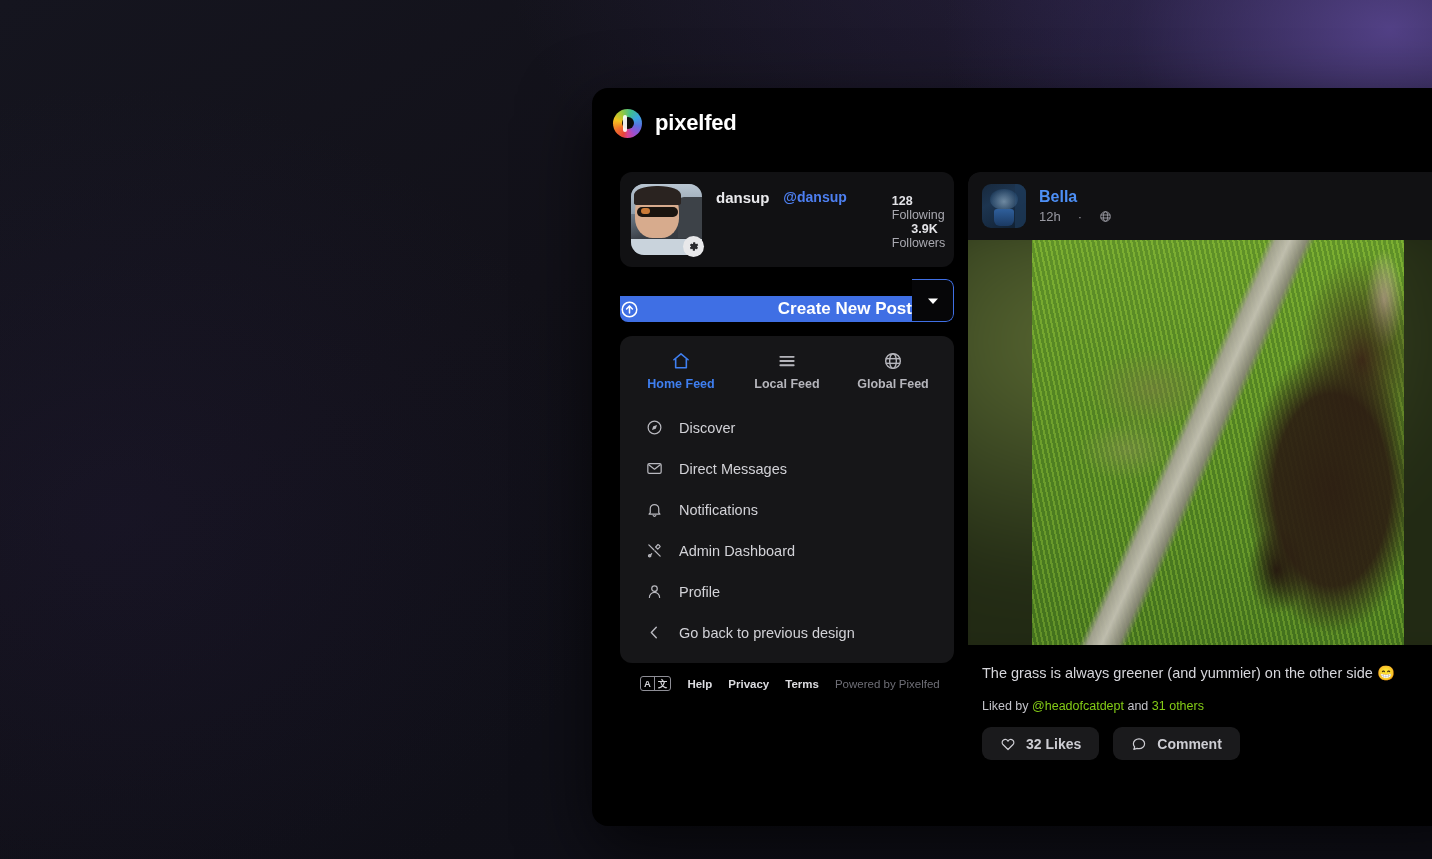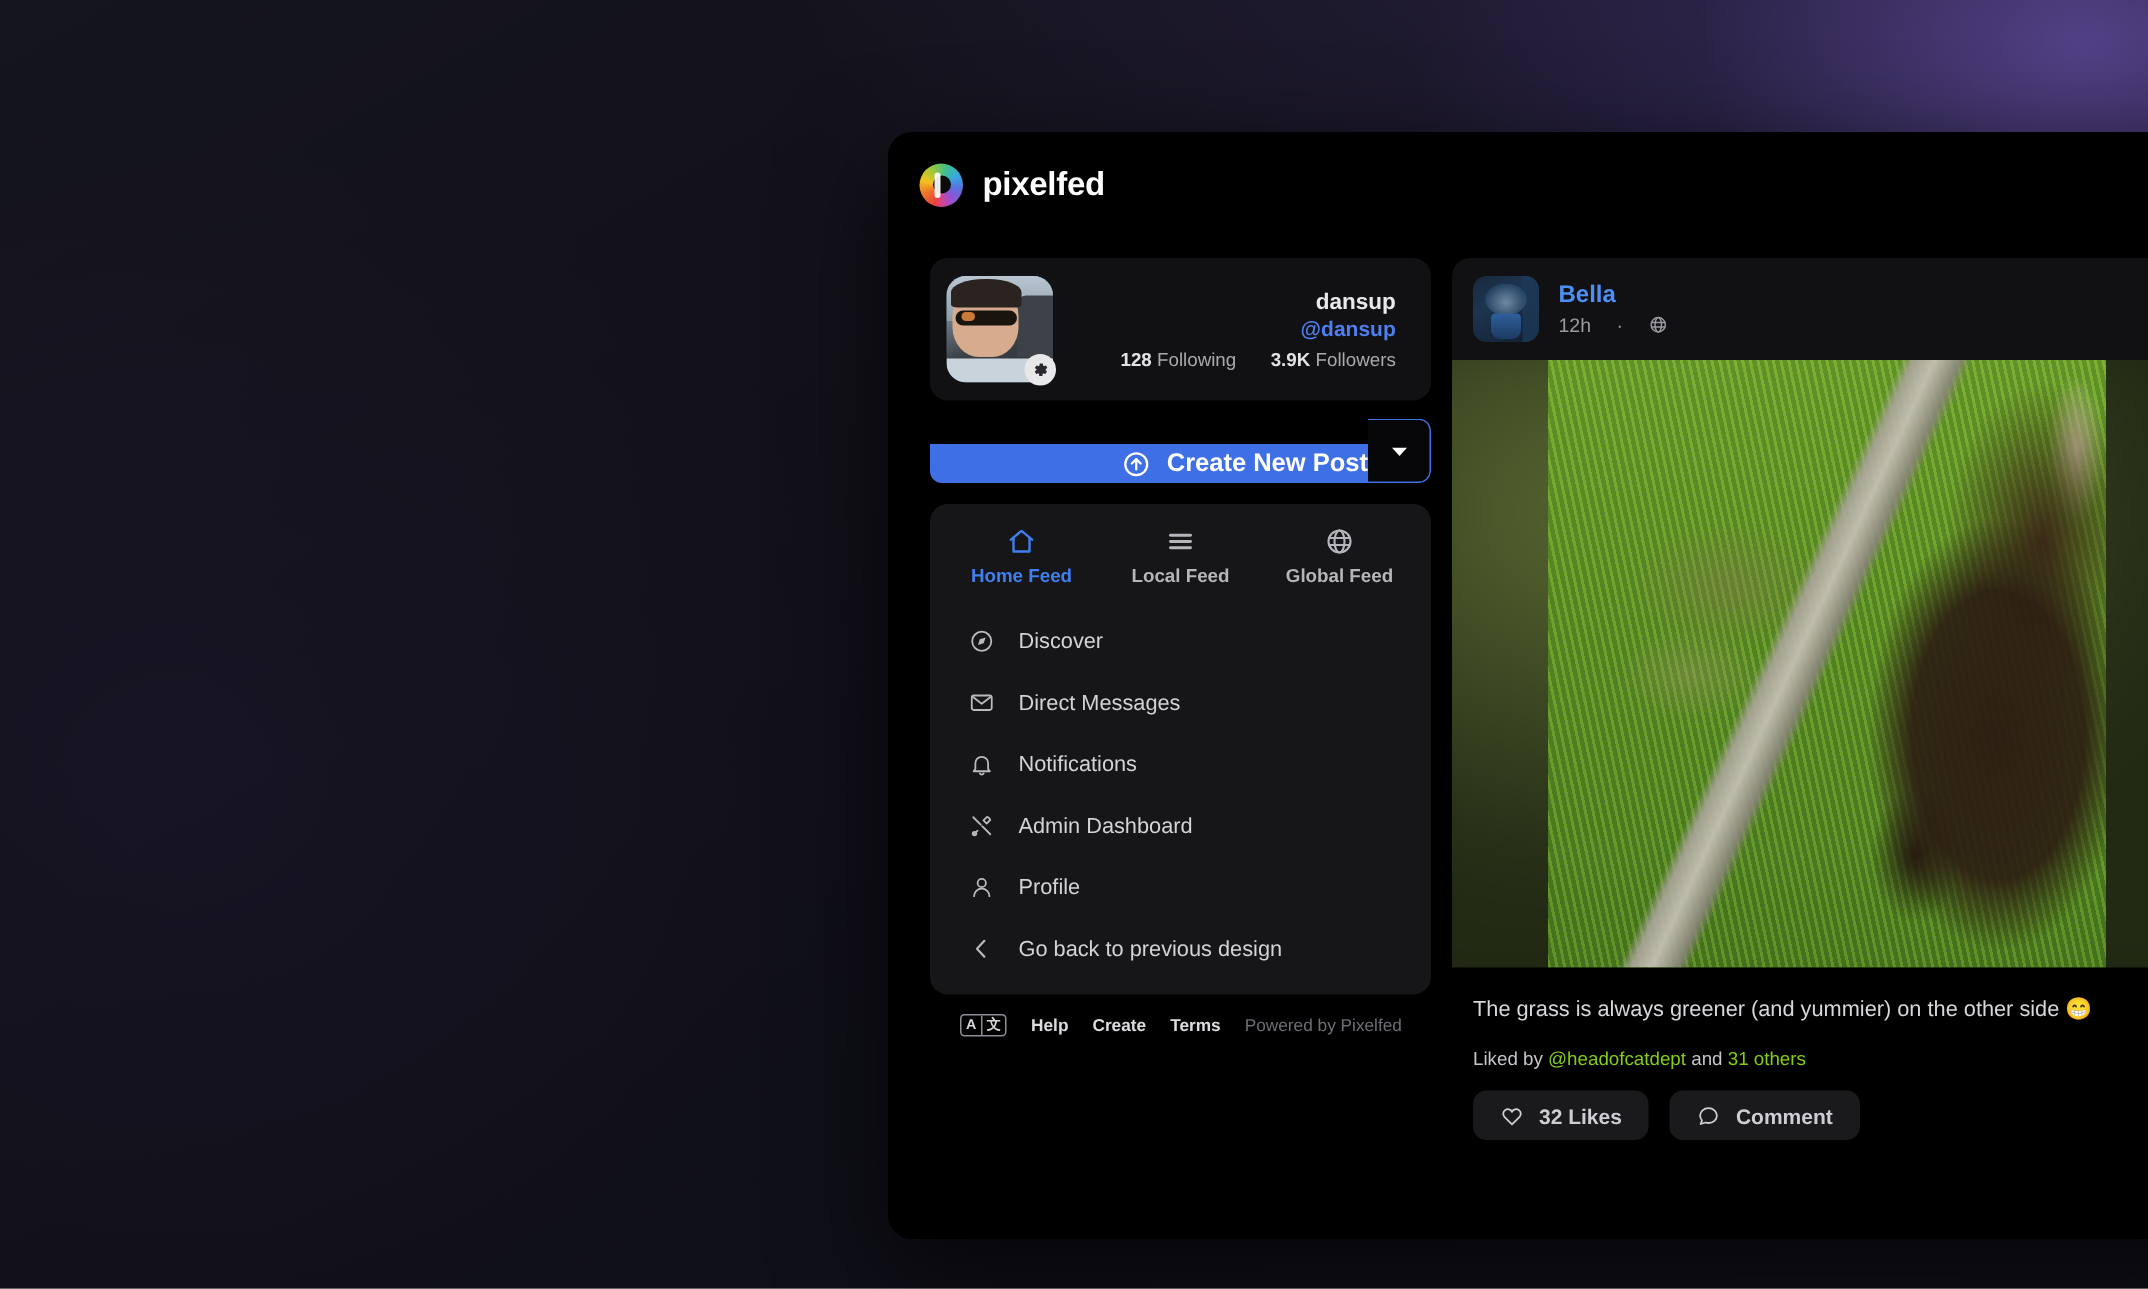--- a/index.html
+++ b/index.html
@@ -171,40 +171,40 @@
     bottom: -2px;
     width: 21px;
     height: 21px;
     border-radius: 50%;
     background: #e8e8ea;
     display: flex;
     align-items: center;
     justify-content: center;
   }
 
-  .profile-meta { display: flex; flex-direction: column; gap: 1px; text-align: right; }
+  .profile-meta { display: flex; flex-direction: row; gap: 14px; }
   .profile-name { font-size: 15px; font-weight: bold; color: #e9e9ec; }
   .profile-handle { font-size: 14px; font-weight: bold; color: #4d7ff0; }
   .profile-stats { font-size: 12.5px; color: #a9a9b0; margin-top: 5px; margin-left: 31px; }
   .profile-stats .num { font-weight: bold; color: #e3e3e7; }
   .profile-stats .gap { display: inline-block; width: 16px; }
 
   .create-row {
     margin-top: 12px;
     display: flex;
     height: 43px;
     border-radius: 8px;
     overflow: hidden;
   }
   .create-btn {
     flex: 1;
     background: #3f6fe4;
     display: flex;
     align-items: center;
-    justify-content: flex-end;
+    justify-content: space-between;
     gap: 11px;
     color: #fff;
     font-size: 17px;
     font-weight: bold;
     cursor: pointer;
     margin-top: 17px;
   }
   .create-caret {
     width: 42px;
     background: #060608;
@@ -568,21 +568,21 @@
 
         </div>
       </div>
 
       <div class="footer-links">
         <div class="lang-pill">
           <span>A</span>
           <span>文</span>
         </div>
         <span class="footer-link">Help</span>
-        <span class="footer-link">Create</span>
+        <span class="footer-link">Privacy</span>
         <span class="footer-link">Terms</span>
         <span class="footer-note">Powered by Pixelfed</span>
       </div>
 
     </div>
 
     <div class="feed">
       <div class="post-card">
 
         <div class="post-head">

